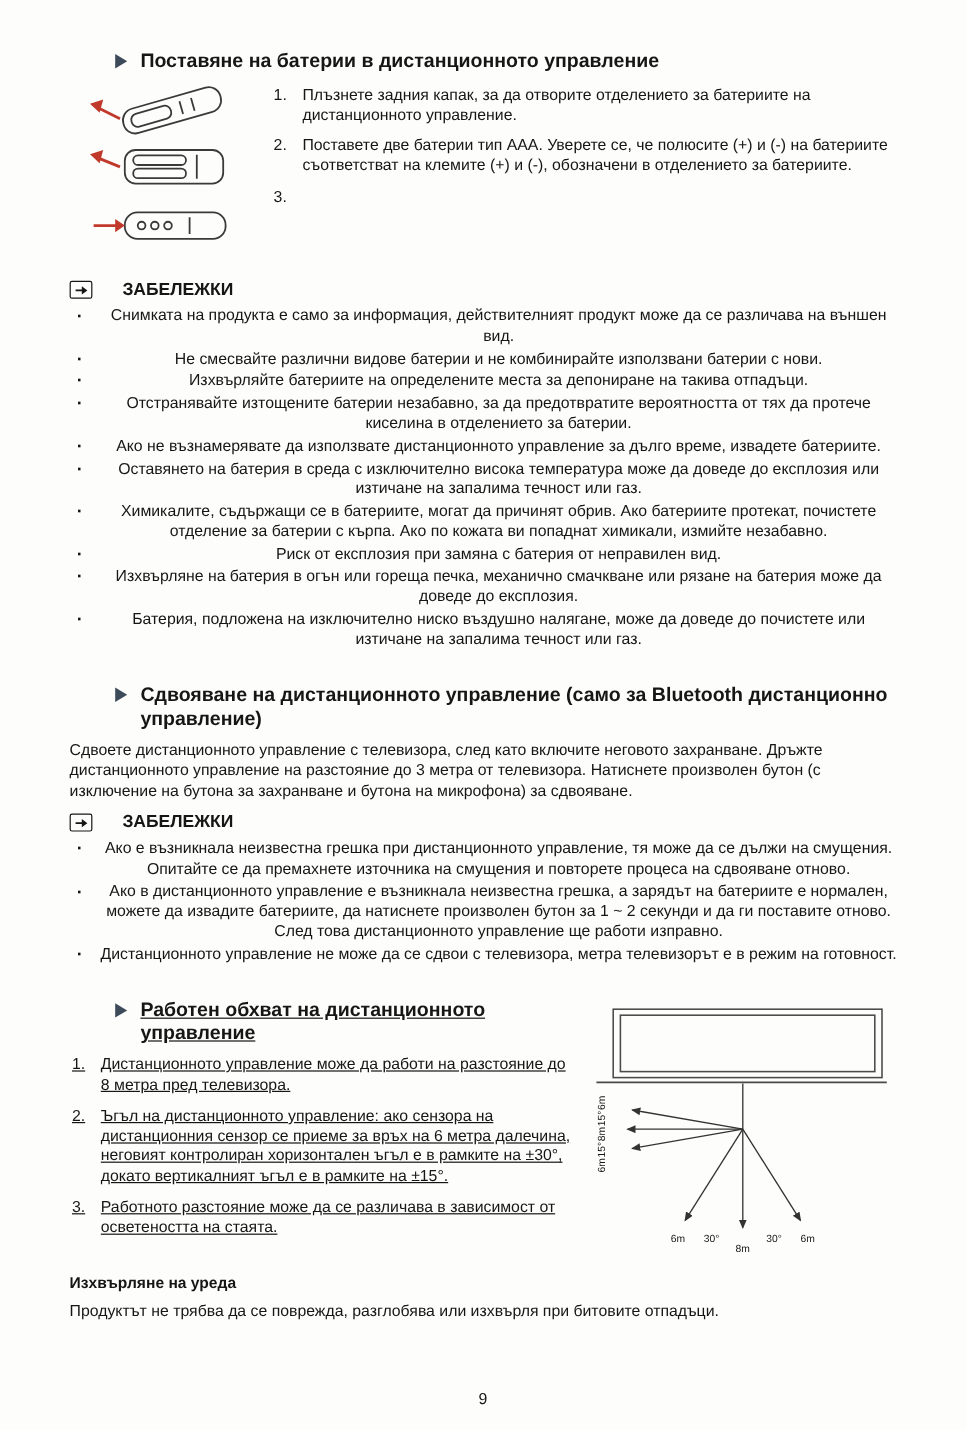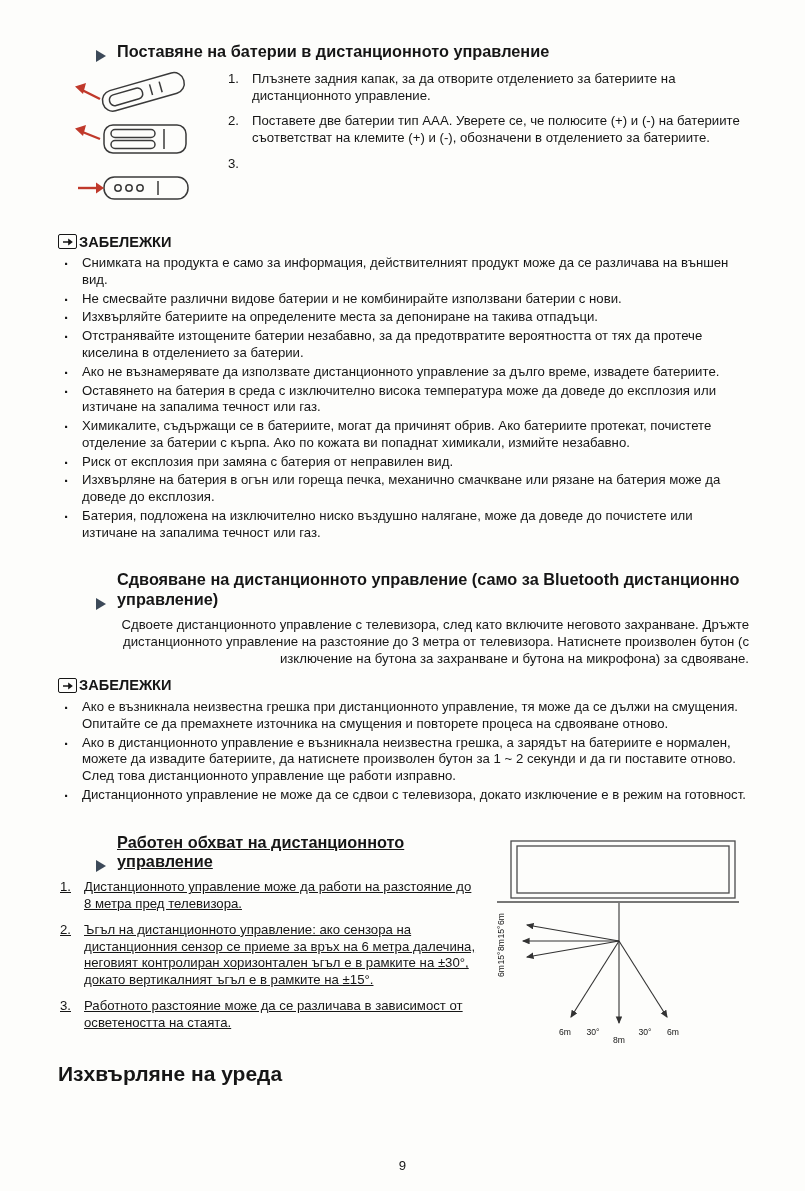--- a/index.html
+++ b/index.html
@@ -11,21 +11,21 @@
     background:#fdfdfb;
     color:#161616;
     font-family:"Liberation Sans","DejaVu Sans",sans-serif;
     font-size:13.2px;
     line-height:1.27;
   }
   .content { padding:42px 56px 0 58px; }
 
   
   .sec-head {
-    display:flex; gap:11px; align-items:flex-end;
+    display:flex; gap:11px; align-items:flex-start;
     font-size:16.3px; font-weight:bold; line-height:1.22;
     margin:0 0 7px 0;
     padding-left:38px;
   }
   .sec-block { margin-bottom:6px; }
   .sec-block + .sec-block { margin-top:29px; }
   .tri {
     flex:0 0 auto; width:0; height:0; margin-top:3px;
     border-left:10px solid #3d4a59;
     border-top:6.5px solid transparent;
@@ -34,47 +34,47 @@
 
   
   .row1 { display:flex; gap:16px; margin-left:2px; }
   .illus { flex:0 0 152px; }
   .steps { flex:1; padding-top:2px; }
   .step, .nitem { display:flex; gap:7px; margin-bottom:9px; }
   .step .num, .nitem .num { flex:0 0 17px; }
 
   
   .notes-head {
-    display:flex; align-items:center; gap:2px;
+    display:flex; align-items:center; gap:25px;
     font-weight:bold; font-size:14.6px;
     margin:9px 0 4px 0;
   }
   .note-icon {
     flex:0 0 auto; width:19px; height:15px;
     border:1.6px solid #161616; border-radius:2px;
     display:flex; align-items:center; justify-content:center;
   }
   .blist { list-style:none; }
-  .blist li { position:relative; padding-left:24px; margin-bottom:2px; }
+  .blist li { position:relative; padding-left:24px; margin-bottom:2px;text-align:center; }
   .blist li::before {
     content:"\00B7";
     position:absolute; left:6px; top:-1px;
     font-weight:bold; font-size:15px;
   }
 
-  .para { margin:3px 0 6px 0;text-align:right; }
+  .para { margin:3px 0 6px 0; }
 
   
   .range-row { display:flex; gap:6px; align-items:flex-start;text-decoration:underline; }
   .range-left { flex:1; min-width:0; }
   .range-right { flex:0 0 262px; padding-top:4px; }
   .range-left .nlist { margin-left:2px; }
 
   
-  .disp-head { font-size:21px; font-weight:bold; margin:8px 0 7px 0; }
+  .disp-head { font-size:13px; font-weight:bold; margin:8px 0 7px 0; }
   .disp p { margin:0 0 6px 0; }
 
   .page-num {
     position:absolute; left:0; right:0; bottom:16px;
     text-align:center; font-size:13.2px;
   }
 
   svg text { font-family:"Liberation Sans","DejaVu Sans",sans-serif; }
 </style>
 </head>
@@ -170,21 +170,21 @@
         <svg width="12" height="10" viewBox="0 0 12 10">
             <path d="M1 5 H7.5" stroke="#161616" stroke-width="1.5" fill="none"></path>
             <path d="M6.2 1.6 L10.8 5 L6.2 8.4 Z" fill="#161616"></path>
           </svg>
       </span>
       <span>ЗАБЕЛЕЖКИ</span>
     </div>
     <ul class="blist">
       <li>Ако е възникнала неизвестна грешка при дистанционното управление, тя може да се дължи на смущения. Опитайте се да премахнете източника на смущения и повторете процеса на сдвояване отново.</li>
       <li>Ако в дистанционното управление е възникнала неизвестна грешка, а зарядът на батериите е нормален, можете да извадите батериите, да натиснете произволен бутон за 1 ~ 2 секунди и да ги поставите отново. След това дистанционното управление ще работи изправно.</li>
-      <li>Дистанционното управление не може да се сдвои с телевизора, докато изключение е в режим на готовност.</li>
+      <li>Дистанционното управление не може да се сдвои с телевизора, метра телевизорът е в режим на готовност.</li>
     </ul>
   </section>
 
   <section class="sec-block">
     <div class="range-row">
       <div class="range-left">
         <h2 class="sec-head">
           <span class="tri"></span>
           <span>Работен обхват на дистанционното управление</span>
         </h2>
@@ -242,17 +242,18 @@
             <text x="158" y="198">30°</text>
             <text x="186" y="198">6m</text>
           </g>
         </svg>
       </div>
     </div>
   </section>
 
   <section class="disp">
     <h2 class="disp-head">Изхвърляне на уреда</h2>
+    <p>Продуктът не трябва да се поврежда, разглобява или изхвърля при битовите отпадъци.</p>
   </section>
 
 </div>
 
 <div class="page-num">9</div>
 
 </body></html>

